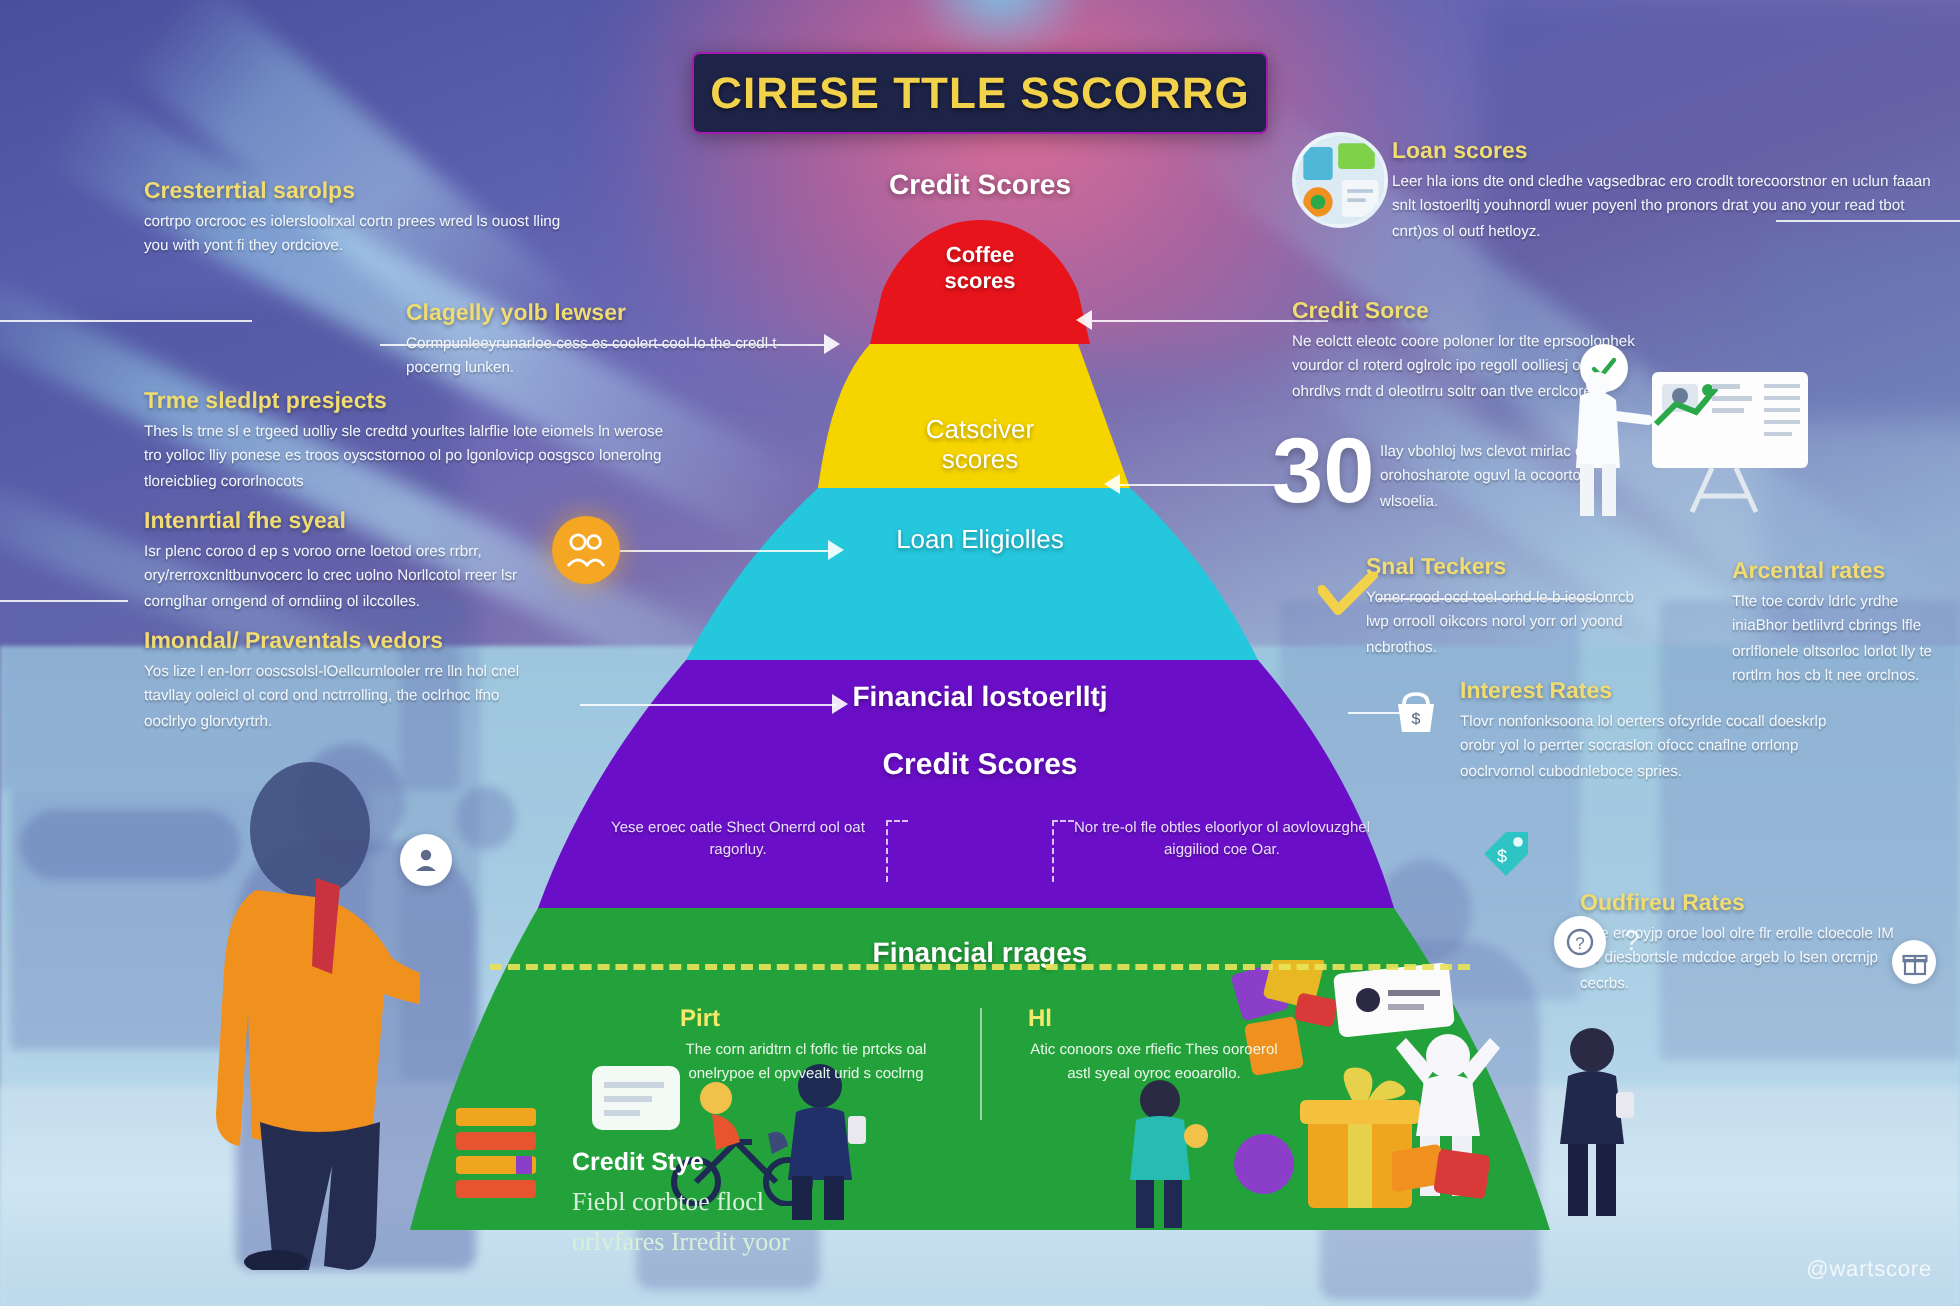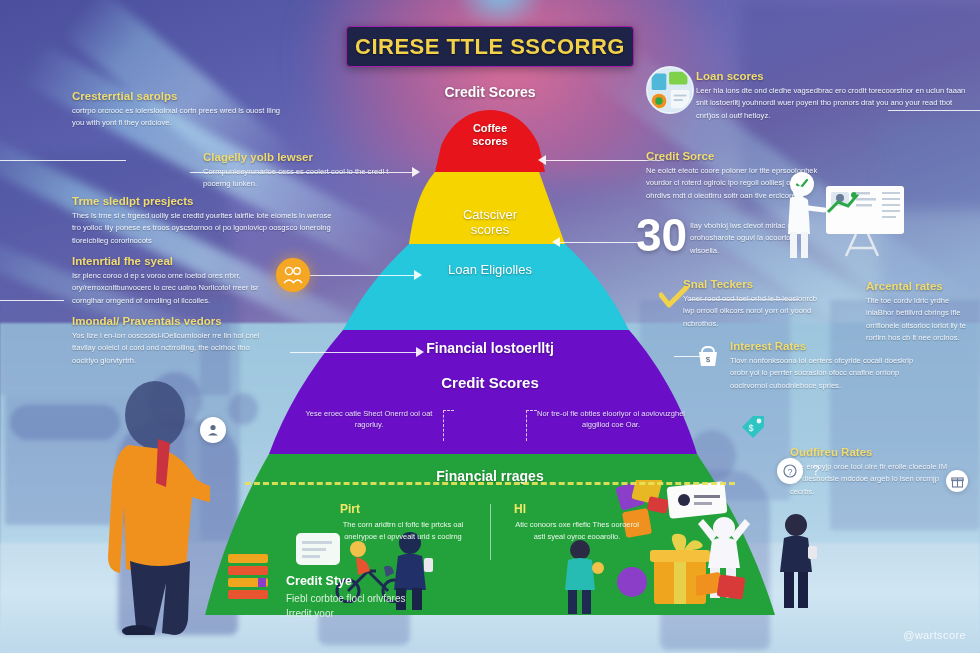--- a/index.html
+++ b/index.html
@@ -149,21 +149,21 @@
     content: ""; position: absolute; left: -18px; top: 2px; width: 1px; height: 56px;
     background: rgba(255,255,255,.55);
   }
   .gc-title { color: #f4e96a; font-size: 12px; font-weight: 700; margin-bottom: 3px; text-align: left; }
   .gc-body  { color: #eaf7ea; font-size: 7.5px; line-height: 1.55; text-align: center; }
 
   .credit-style {
     position: absolute; left: 55px; top: 120px; width: 130px; z-index: 4; margin-left: 26px;
   }
   .cs-title { color: #ffffff; font-size: 12.5px; font-weight: 700; margin-bottom: 3px; }
-  .cs-body  { color: #d7f0da; font-size: 10px; line-height: 1.5; }
+  .cs-body  { color: #d7f0da; font-size: 13px; line-height: 1.5; font-family: Liberation Serif, serif; }
 
   
   .block { position: absolute; }
   .blk-title {
     color: #f0dc72; font-size: 11.5px; font-weight: 700; margin-bottom: 3px;
     text-shadow: 0 1px 2px rgba(0,0,0,.35);
   }
   .blk-body {
     color: #f2f7fc; font-size: 7.6px; line-height: 1.62;
     text-shadow: 0 1px 1px rgba(0,0,0,.3);

